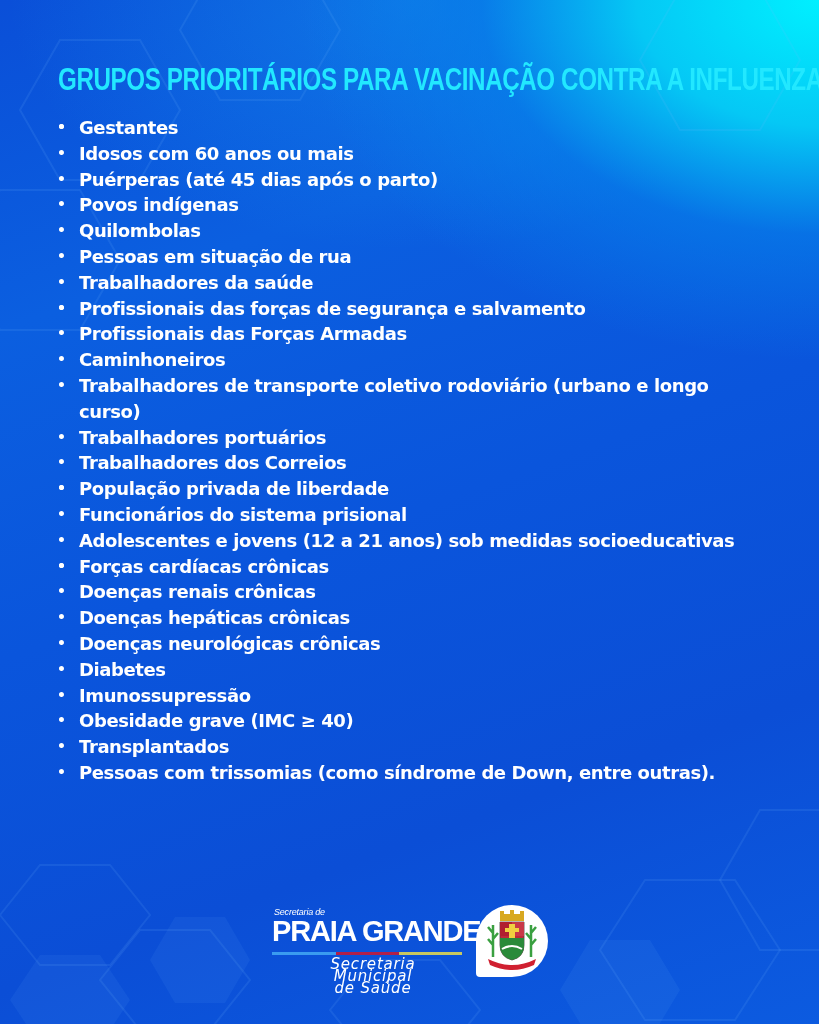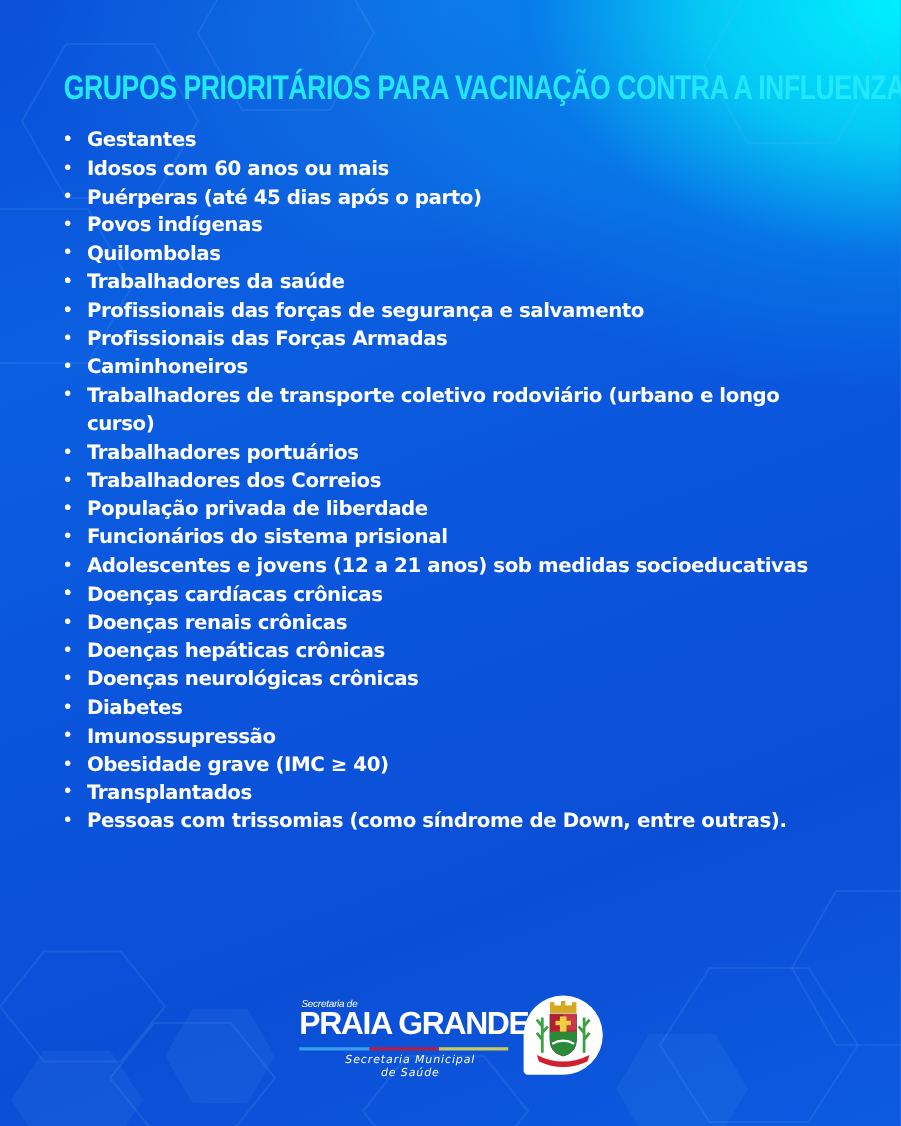--- a/index.html
+++ b/index.html
@@ -44,21 +44,21 @@
     .praia {
       position: absolute; left: 2px; top: 10px; font-family: "Liberation Sans", sans-serif;
       font-weight: bold; font-size: 29px; color: #fff; letter-spacing: -1.2px; white-space: nowrap;
     }
     .stripe { position: absolute; top: 47px; height: 3px; }
     .stripe.s1 { left: 2px; width: 64px; background: #3a9bf0; }
     .stripe.s2 { left: 66px; width: 63px; background: #b0204a; }
     .stripe.s3 { left: 129px; width: 63px; background: #c8c860; }
     .secretaria {
       position: absolute; left: 28px; top: 53px; width: 150px; text-align: center;
-      font-family: "DejaVu Sans", sans-serif; font-style: italic; font-size: 10px;
+      font-family: "DejaVu Sans", sans-serif; font-style: italic; font-size: 15px;
       color: #ffffff; line-height: 12px; letter-spacing: 0.8px;
     }
     .badge {
       position: absolute; left: 206px; top: 0px; width: 72px; height: 72px;
       background: #ffffff; border-radius: 36px 36px 36px 4px;
     }
   </style>
 </head>
 <body>
 
@@ -85,35 +85,35 @@
 
 <div class="title">Grupos prioritários para vacinação contra a influenza</div>
 
 <ul class="list">
   <li><span class="bullet">•</span></li>
   <li><span class="bullet">•</span><span>Gestantes</span></li>
   <li><span class="bullet">•</span><span>Idosos com 60 anos ou mais</span></li>
   <li><span class="bullet">•</span><span>Puérperas (até 45 dias após o parto)</span></li>
   <li><span class="bullet">•</span><span>Povos indígenas</span></li>
   <li><span class="bullet">•</span><span>Quilombolas</span></li>
-  <li><span class="bullet">•</span></li>
+  <li><span class="bullet">•</span><span>Pessoas em situação de rua</span></li>
   <li><span class="bullet">•</span><span>Trabalhadores da saúde</span></li>
   <li><span class="bullet">•</span></li>
   <li><span class="bullet">•</span><span>Profissionais das forças de segurança e salvamento</span></li>
   <li><span class="bullet">•</span><span>Profissionais das Forças Armadas</span></li>
   <li><span class="bullet">•</span><span>Caminhoneiros</span></li>
   <li><span class="bullet">•</span><span>Trabalhadores de transporte coletivo rodoviário (urbano e longo curso)</span></li>
   <li><span class="bullet">•</span><span>Trabalhadores portuários</span></li>
   <li><span class="bullet">•</span><span>Trabalhadores dos Correios</span></li>
   <li><span class="bullet">•</span></li>
   <li><span class="bullet">•</span><span>População privada de liberdade</span></li>
   <li><span class="bullet">•</span><span>Funcionários do sistema prisional</span></li>
   <li><span class="bullet">•</span><span>Adolescentes e jovens (12 a 21 anos) sob medidas socioeducativas</span></li>
   <li><span class="bullet">•</span></li>
-  <li><span class="bullet">•</span><span>Doenças cardíacas crônicas</span></li>
+  <li><span class="bullet">•</span><span>Forças cardíacas crônicas</span></li>
   <li><span class="bullet">•</span><span>Doenças renais crônicas</span></li>
   <li><span class="bullet">•</span><span>Doenças hepáticas crônicas</span></li>
   <li><span class="bullet">•</span><span>Doenças neurológicas crônicas</span></li>
   <li><span class="bullet">•</span><span>Diabetes</span></li>
   <li><span class="bullet">•</span><span>Imunossupressão</span></li>
   <li><span class="bullet">•</span><span>Obesidade grave (IMC ≥ 40)</span></li>
   <li><span class="bullet">•</span><span>Transplantados</span></li>
   <li><span class="bullet">•</span><span>Pessoas com trissomias (como síndrome de Down, entre outras).</span></li>
 </ul>
 

